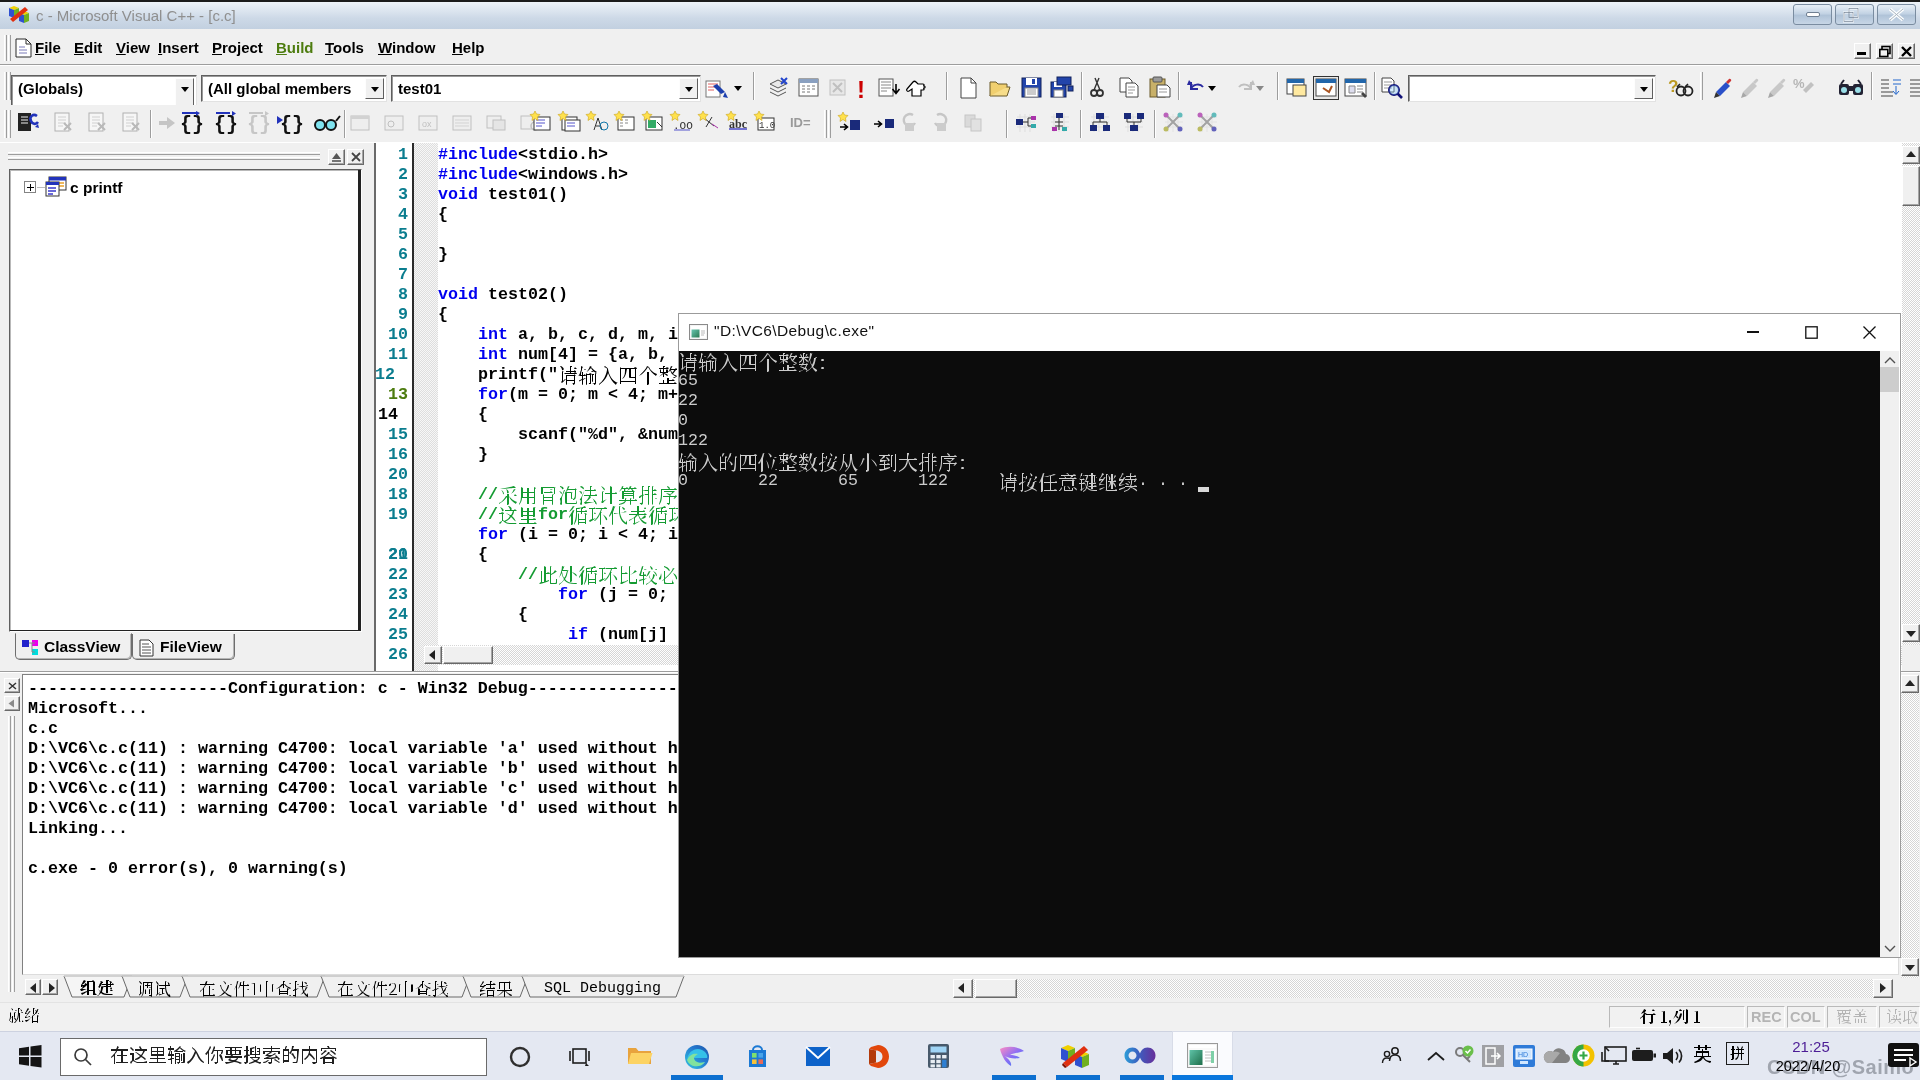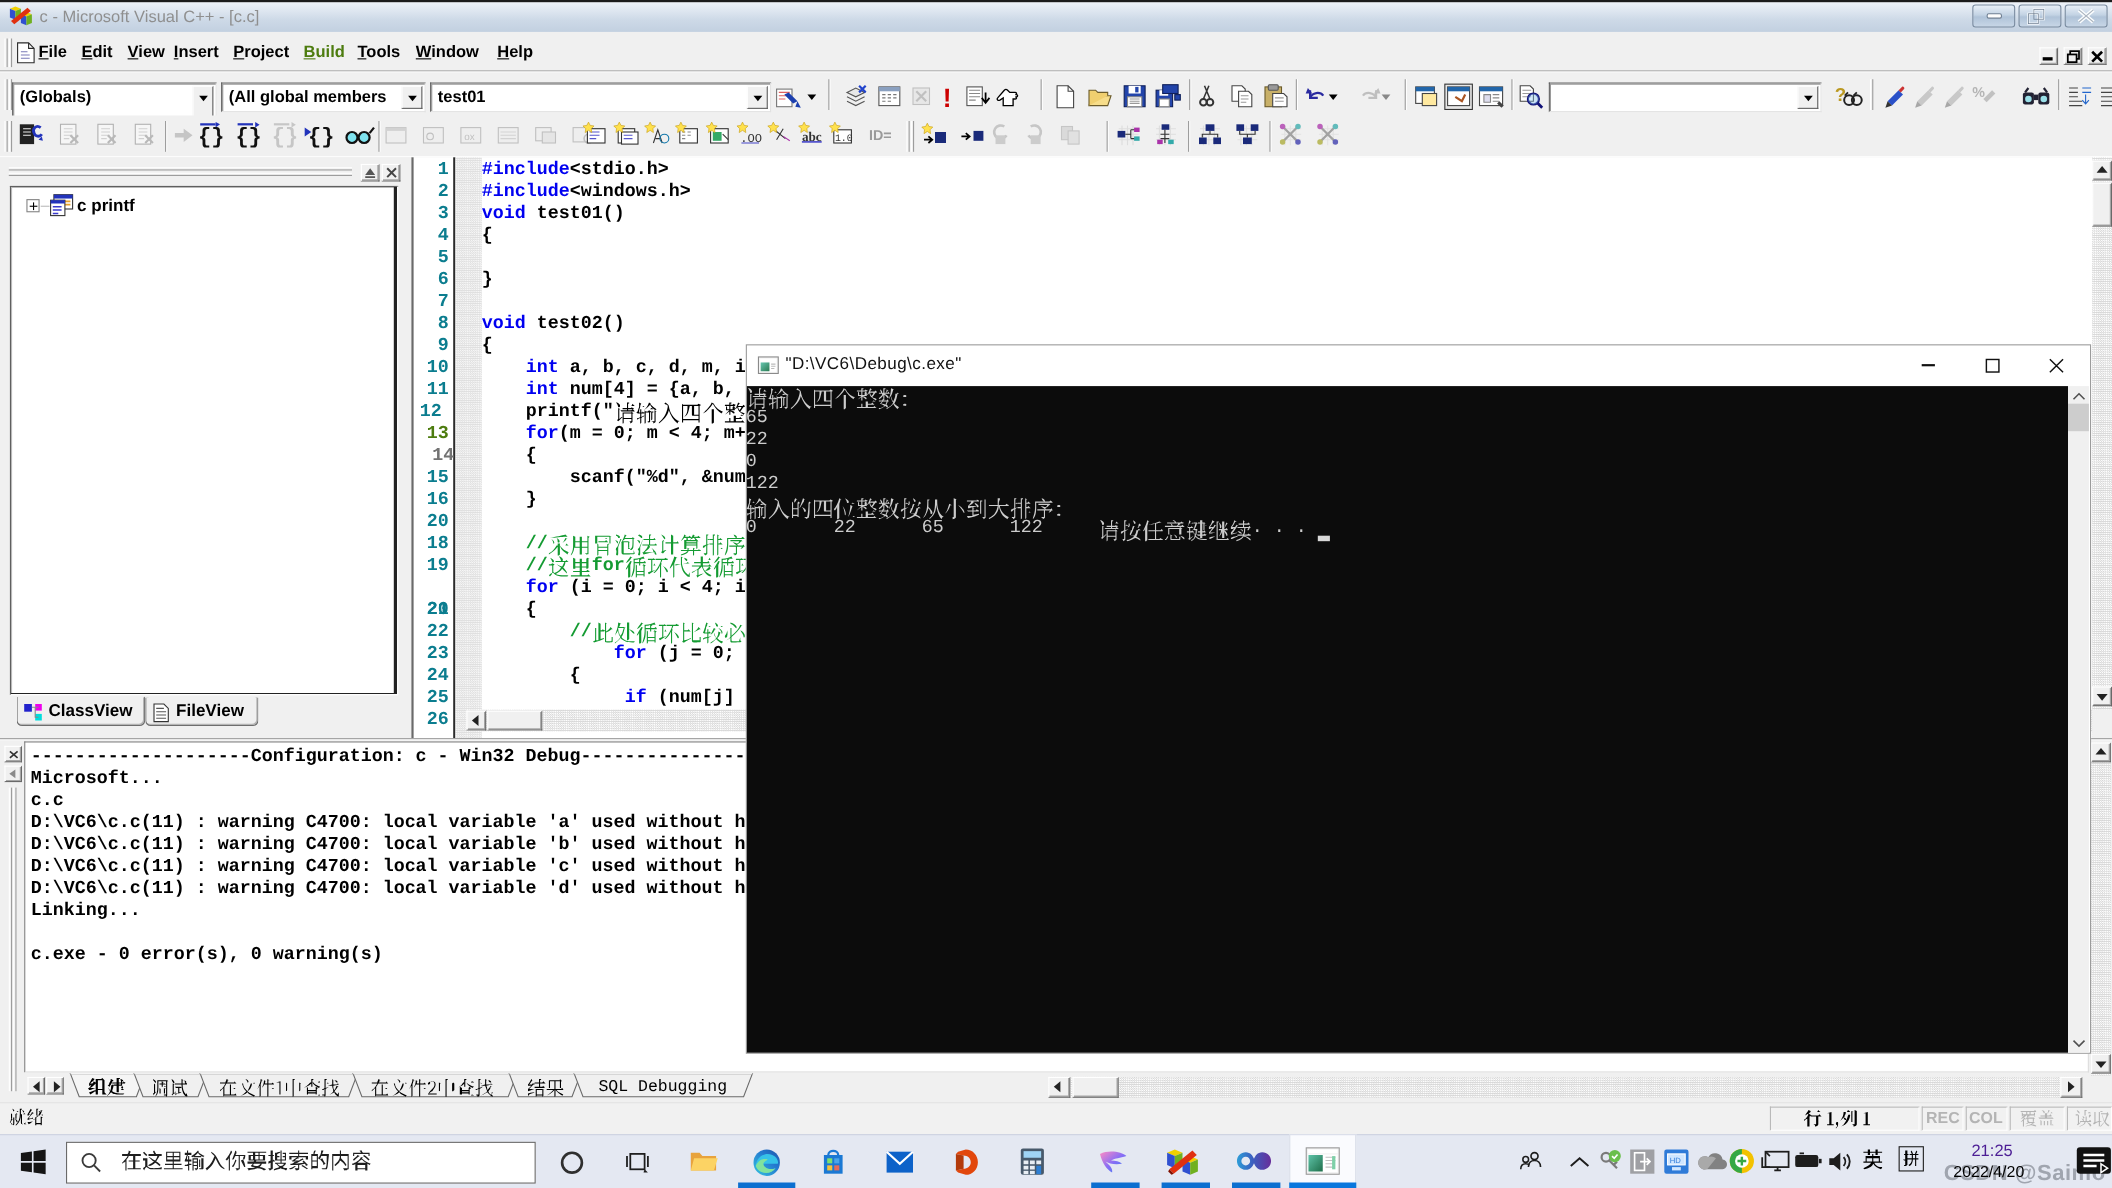--- a/index.html
+++ b/index.html
@@ -496,23 +496,23 @@
 <div class="a mono b" style="left:375px;top:165px;width:33px;text-align:right;color:#0b7d8f">2</div>
 <div class="a mono b" style="left:375px;top:185px;width:33px;text-align:right;color:#0b7d8f">3</div>
 <div class="a mono b" style="left:375px;top:205px;width:33px;text-align:right;color:#0b7d8f">4</div>
 <div class="a mono b" style="left:375px;top:225px;width:33px;text-align:right;color:#0b7d8f">5</div>
 <div class="a mono b" style="left:375px;top:245px;width:33px;text-align:right;color:#0b7d8f">6</div>
 <div class="a mono b" style="left:375px;top:265px;width:33px;text-align:right;color:#0b7d8f">7</div>
 <div class="a mono b" style="left:375px;top:285px;width:33px;text-align:right;color:#0b7d8f">8</div>
 <div class="a mono b" style="left:375px;top:305px;width:33px;text-align:right;color:#0b7d8f">9</div>
 <div class="a mono b" style="left:375px;top:325px;width:33px;text-align:right;color:#0b7d8f">10</div>
 <div class="a mono b" style="left:375px;top:345px;width:33px;text-align:right;color:#0b7d8f">11</div>
-<div class="a mono b" style="left:375px;top:365px;width:33px;text-align:center;color:#0b7d8f">12</div>
+<div class="a mono b" style="left:375px;top:365px;width:33px;text-align:left;color:#0b7d8f">12</div>
 <div class="a mono b" style="left:375px;top:385px;width:33px;text-align:right;color:#4d7c0f">13</div>
-<div class="a mono b" style="left:393px;top:405px;width:33px;color:#737373">14</div>
+<div class="a mono b" style="left:365px;top:405px;width:33px;text-align:right;color:#000000">14</div>
 <div class="a mono b" style="left:375px;top:425px;width:33px;text-align:right;color:#0b7d8f">15</div>
 <div class="a mono b" style="left:375px;top:445px;width:33px;text-align:right;color:#0b7d8f">16</div>
 <div class="a mono b" style="left:375px;top:465px;width:33px;text-align:right;color:#0b7d8f">20</div>
 <div class="a mono b" style="left:375px;top:485px;width:33px;text-align:right;color:#0b7d8f">18</div>
 <div class="a mono b" style="left:375px;top:505px;width:33px;text-align:right;color:#0b7d8f">19</div>
 <div class="a mono b" style="left:375px;top:545px;width:33px;text-align:right;color:#0b7d8f">20</div>
 <div class="a mono b" style="left:375px;top:545px;width:33px;text-align:right;color:#0b7d8f">21</div>
 <div class="a mono b" style="left:375px;top:565px;width:33px;text-align:right;color:#0b7d8f">22</div>
 <div class="a mono b" style="left:375px;top:585px;width:33px;text-align:right;color:#0b7d8f">23</div>
 <div class="a mono b" style="left:375px;top:605px;width:33px;text-align:right;color:#0b7d8f">24</div>

